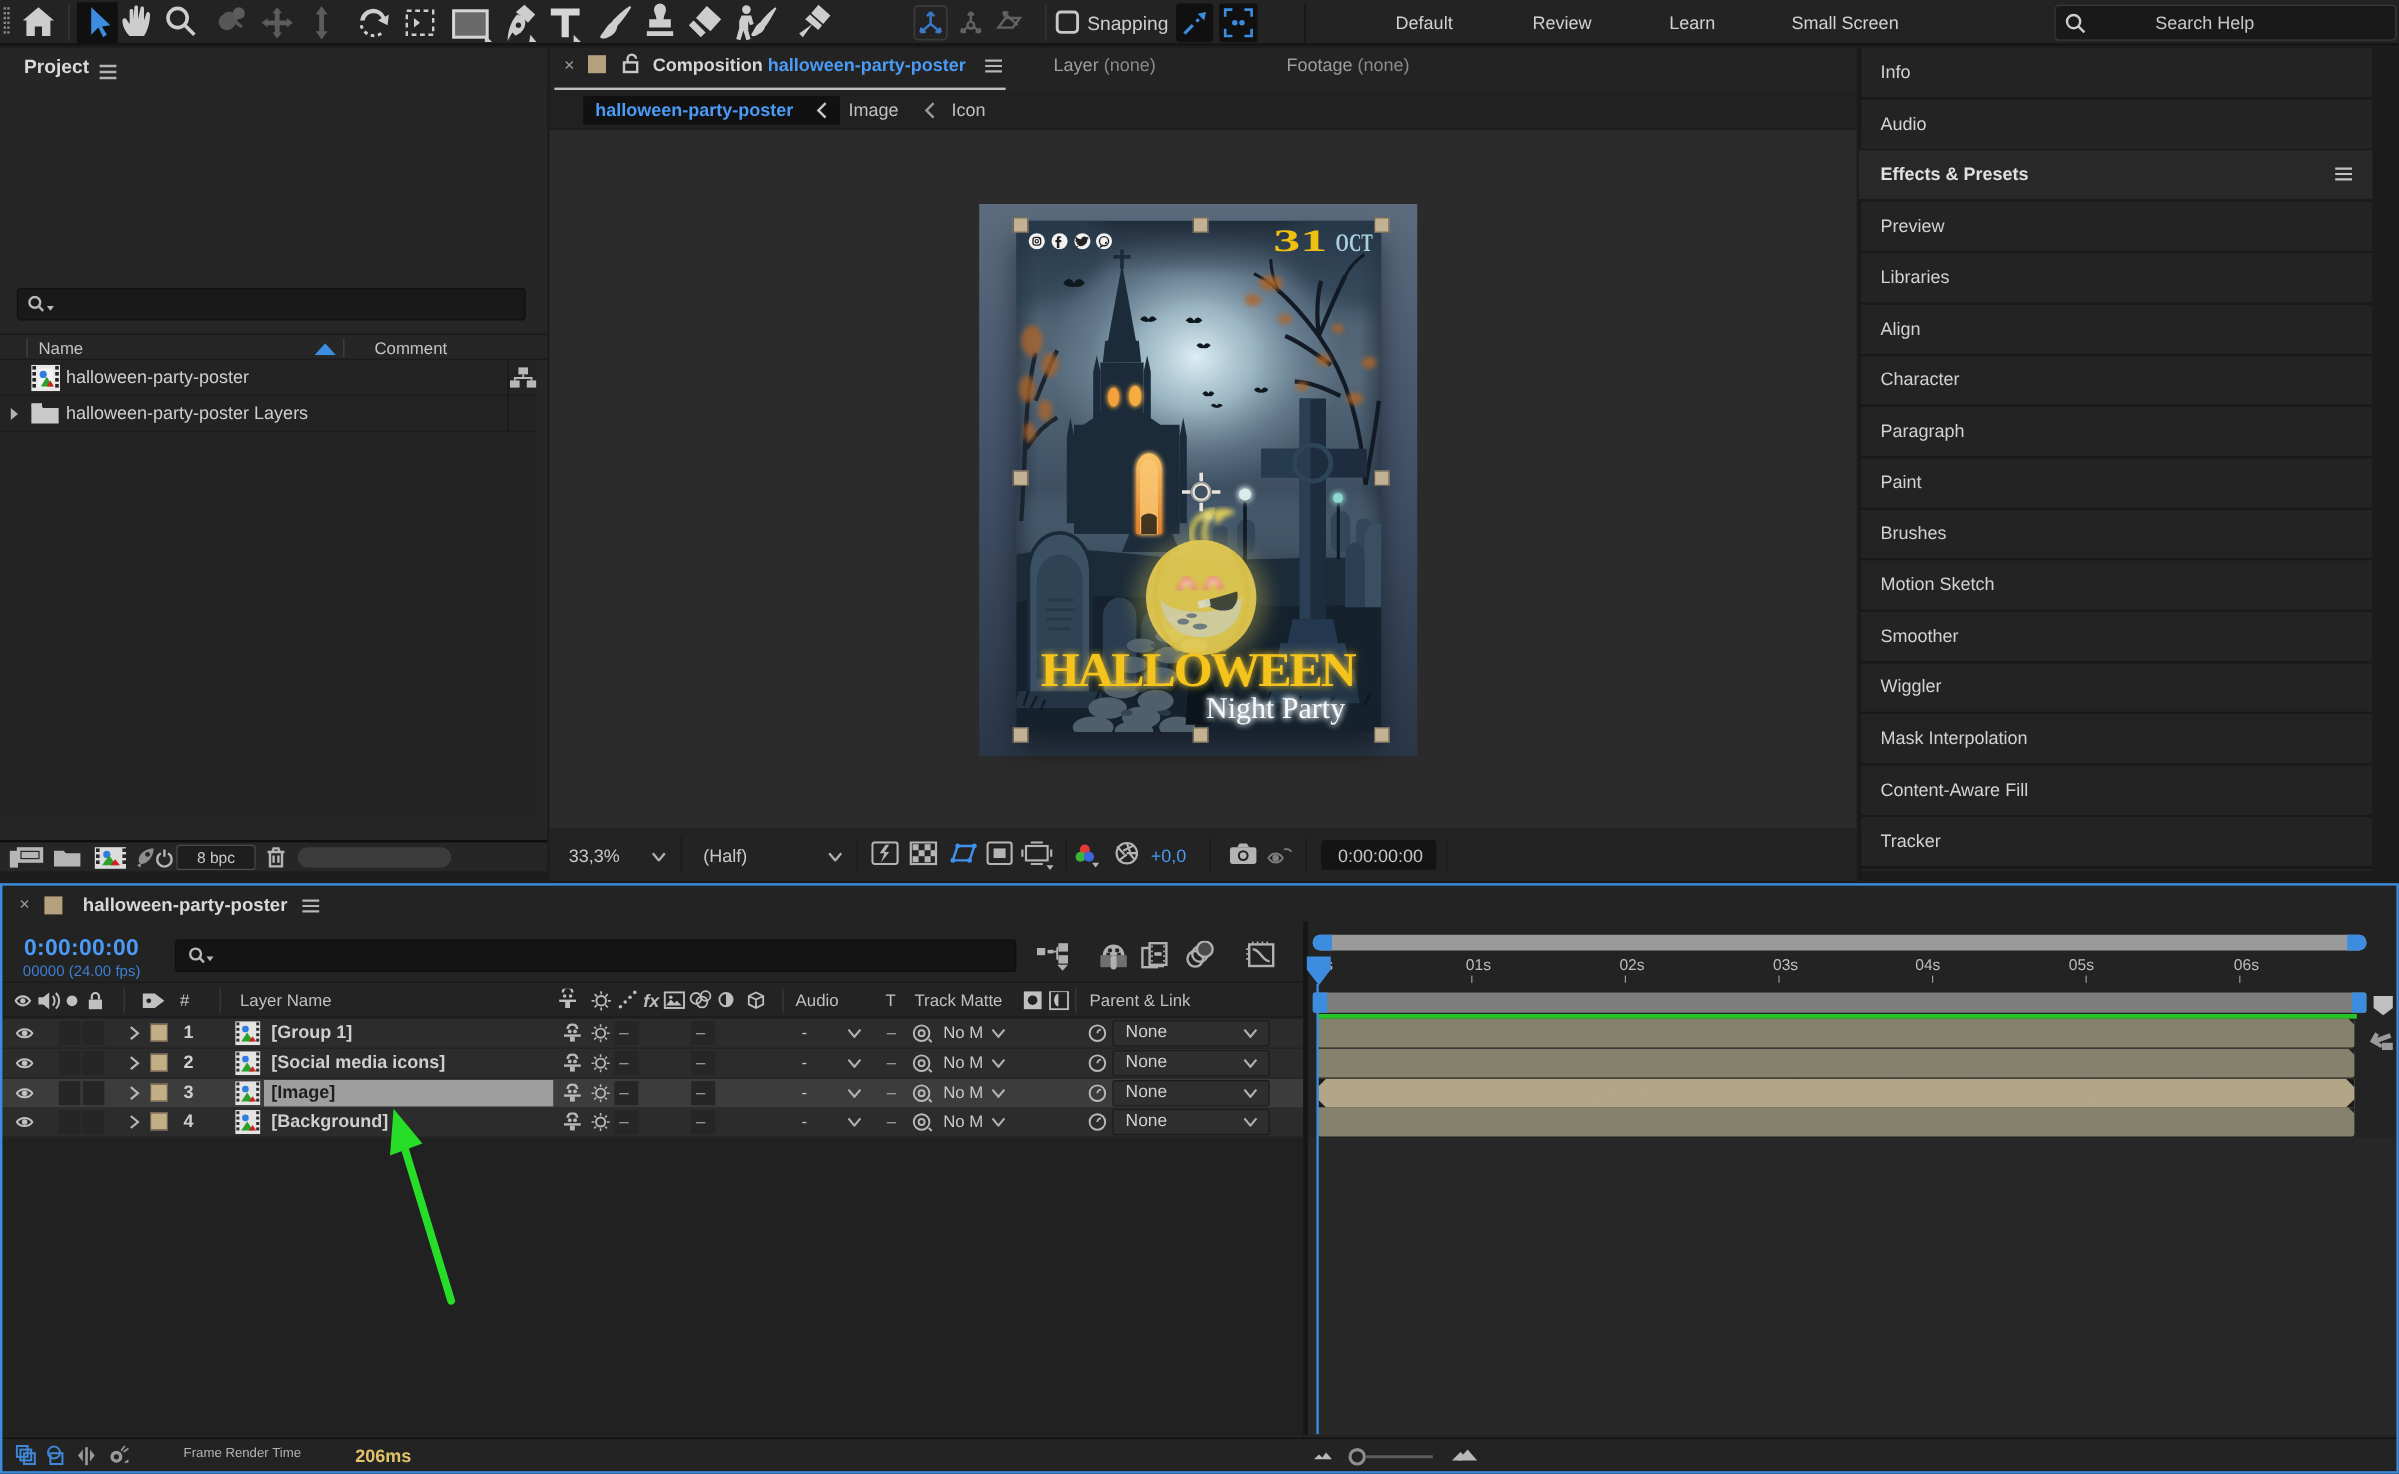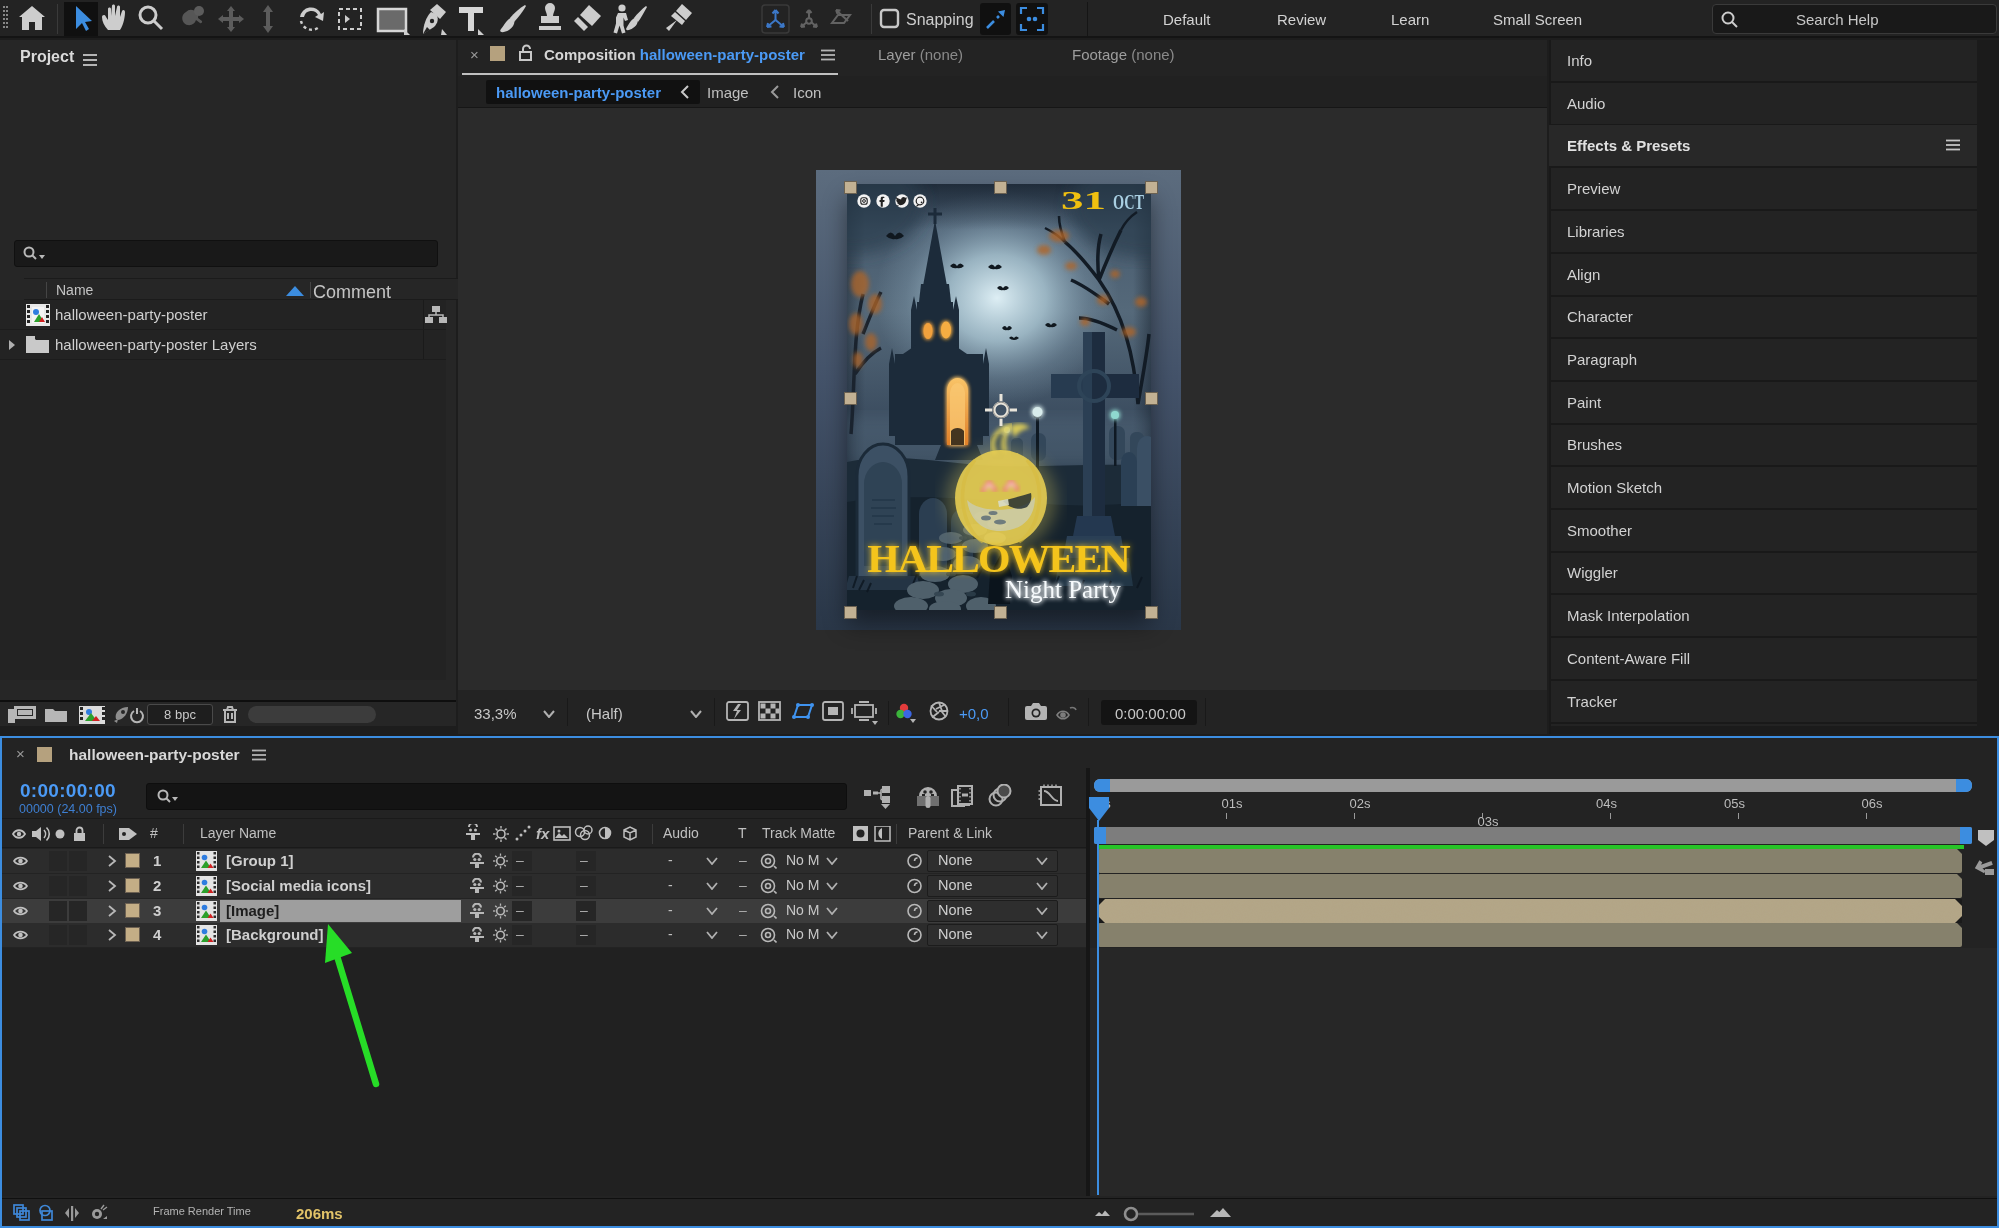--- a/index.html
+++ b/index.html
@@ -159,28 +159,28 @@
         </g>
     </svg>
 
     <div class="abs" style="left:14px;top:200px;width:424px;height:27px;background:#191919;border:1px solid #101010;border-radius:3px;"></div>
     <svg class="abs" style="left:22px;top:206px" width="26" height="16" viewBox="0 0 26 16">
       <circle cx="7" cy="6" r="4.5" fill="none" stroke="#b8b8b8" stroke-width="2"></circle>
       <line x1="10.5" y1="9.5" x2="14" y2="13" stroke="#b8b8b8" stroke-width="2"></line>
       <path d="M17 9 l6 0 l-3 4 Z" fill="#b8b8b8"></path>
     </svg>
 
-    <div class="abs" style="left:0;top:238px;width:456px;height:22px;background:#262626;border-top:1px solid #1b1b1b;border-bottom:1px solid #1b1b1b;margin-left:24px;">
+    <div class="abs" style="left:0;top:238px;width:456px;height:22px;background:#262626;border-top:1px solid #1b1b1b;border-bottom:1px solid #1b1b1b;">
       <div class="abs" style="left:22px;top:3px;width:1px;height:16px;background:#454545"></div>
       <div class="abs" style="left:32px;top:3px;font-size:14px;color:#c4c4c4">Name</div>
       <svg class="abs" style="left:262px;top:7px" width="18" height="10" viewBox="0 0 18 10">
           <path d="M9 0 L18 10 L0 10 Z" fill="#3c8de0"></path>
         </svg>
       <div class="abs" style="left:286px;top:3px;width:1px;height:16px;background:#454545"></div>
-      <div class="abs" style="left:289px;top:3px;font-size:18px;color:#c4c4c4">Comment</div>
+      <div class="abs" style="left:312px;top:3px;font-size:14px;color:#c4c4c4">Comment</div>
     </div>
 
     <div class="abs" style="left:0;top:260px;width:456px;height:380px;background:#232323;">
       <div class="abs" style="left:423px;top:0;width:1px;height:60px;background:#1a1a1a"></div>
       <div class="abs" style="left:446px;top:0;width:10px;height:380px;background:#262626"></div>
       <div class="abs" style="left:0;top:29px;width:446px;height:1px;background:#1c1c1c"></div>
       <div class="abs" style="left:0;top:59px;width:446px;height:1px;background:#1c1c1c"></div>
 
       <svg class="abs" style="left:26px;top:4px" width="24" height="22" viewBox="0 0 24 22">
         <rect x="0" y="0" width="24" height="22" fill="#e8e8e8"></rect>
@@ -1224,21 +1224,21 @@
     <div class="abs" style="left:1094px;top:43px;width:16px;height:13px;background:#3c8de0;border-radius:6px 0 0 6px;"></div>
     <div class="abs" style="left:1956px;top:43px;width:16px;height:13px;background:#3c8de0;border-radius:0 6px 6px 0;"></div>
 
     <div class="abs" id="ruler" style="left:1090px;top:57px;width:907px;height:27px;background:#232323;">
       <div class="abs" style="left:-6px;top:3px;width:40px;font-size:13px;color:#bdbdbd;text-align:center">0s</div>
 <div class="abs" style="left:8px;top:20px;width:1px;height:6px;background:#9a9a9a"></div>
 <div class="abs" style="left:122px;top:3px;width:40px;font-size:13px;color:#bdbdbd;text-align:center">01s</div>
 <div class="abs" style="left:136px;top:20px;width:1px;height:6px;background:#9a9a9a"></div>
 <div class="abs" style="left:250px;top:3px;width:40px;font-size:13px;color:#bdbdbd;text-align:center">02s</div>
 <div class="abs" style="left:264px;top:20px;width:1px;height:6px;background:#9a9a9a"></div>
-<div class="abs" style="left:378px;top:21px;width:40px;font-size:13px;color:#bdbdbd;text-align:center">03s</div>
+<div class="abs" style="left:378px;top:3px;width:40px;font-size:13px;color:#bdbdbd;text-align:center">03s</div>
 <div class="abs" style="left:392px;top:20px;width:1px;height:6px;background:#9a9a9a"></div>
 <div class="abs" style="left:506px;top:3px;width:40px;font-size:13px;color:#bdbdbd;text-align:left">04s</div>
 <div class="abs" style="left:520px;top:20px;width:1px;height:6px;background:#9a9a9a"></div>
 <div class="abs" style="left:634px;top:3px;width:40px;font-size:13px;color:#bdbdbd;">05s</div>
 <div class="abs" style="left:648px;top:20px;width:1px;height:6px;background:#9a9a9a"></div>
 <div class="abs" style="left:762px;top:3px;width:40px;font-size:13px;color:#bdbdbd;text-align:center">06s</div>
 <div class="abs" style="left:776px;top:20px;width:1px;height:6px;background:#9a9a9a"></div>
     </div>
 
     <div class="abs" style="left:1094px;top:91px;width:878px;height:17px;background:#7d7d7d;border-radius:2px;"></div>

